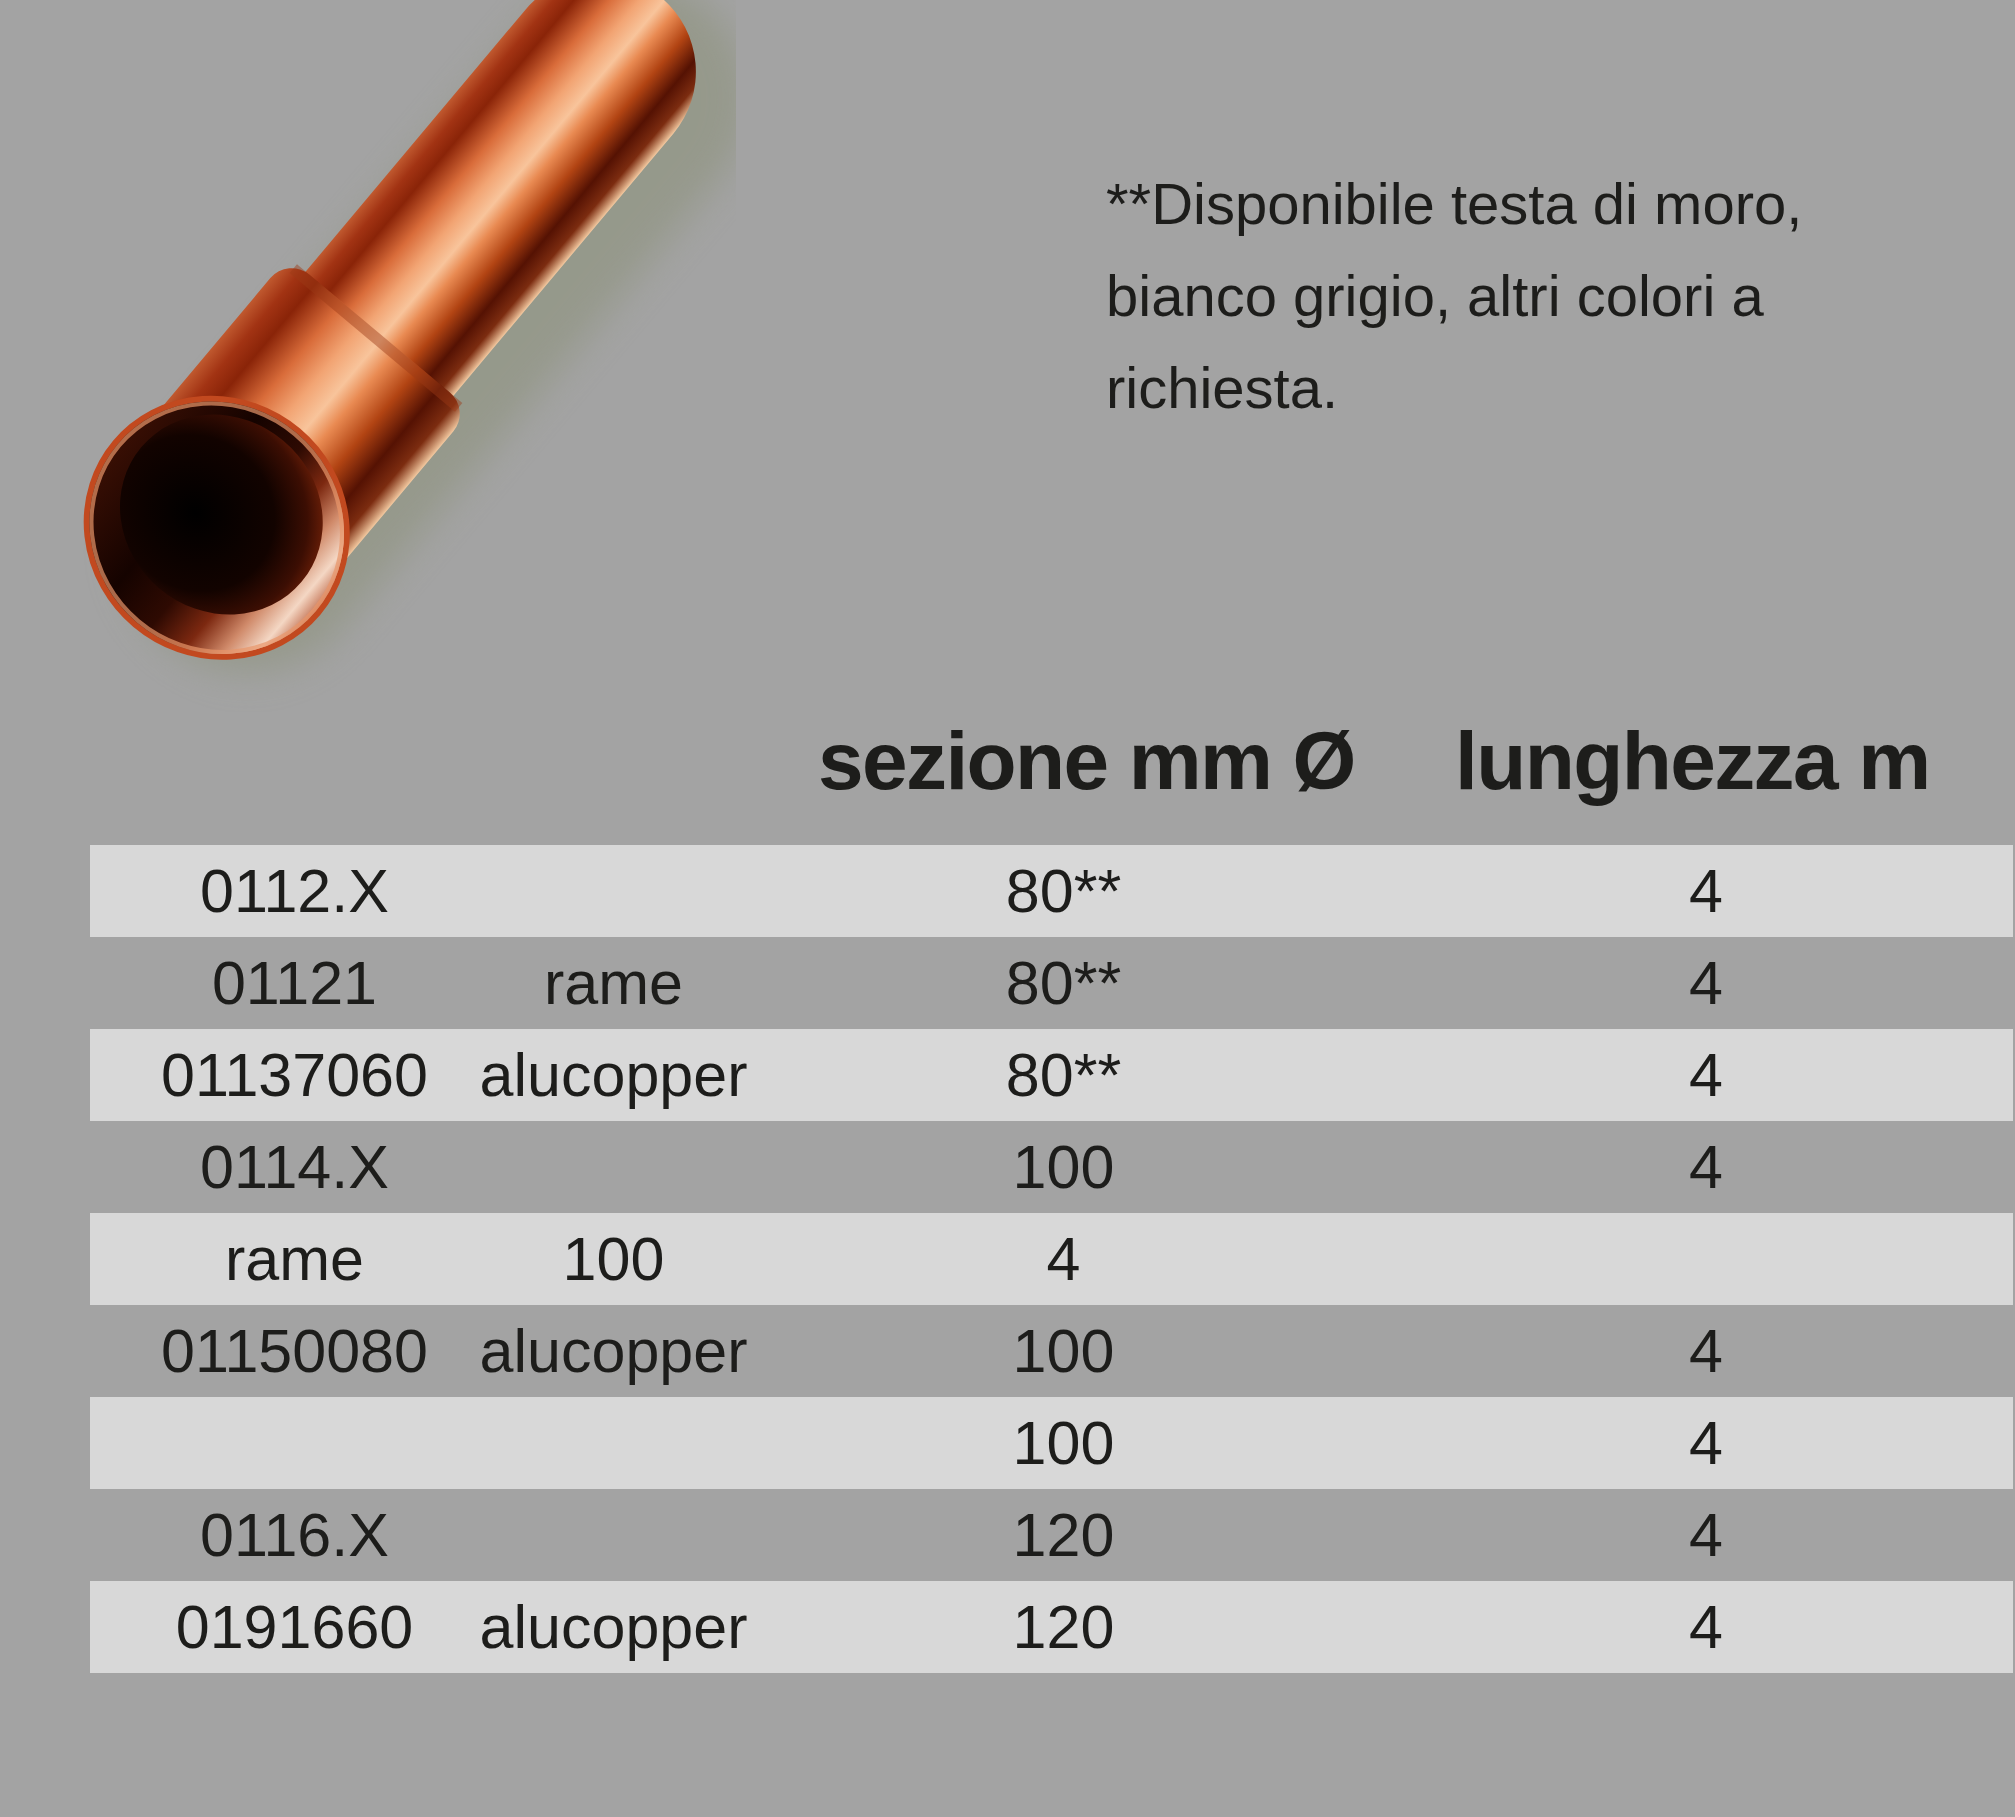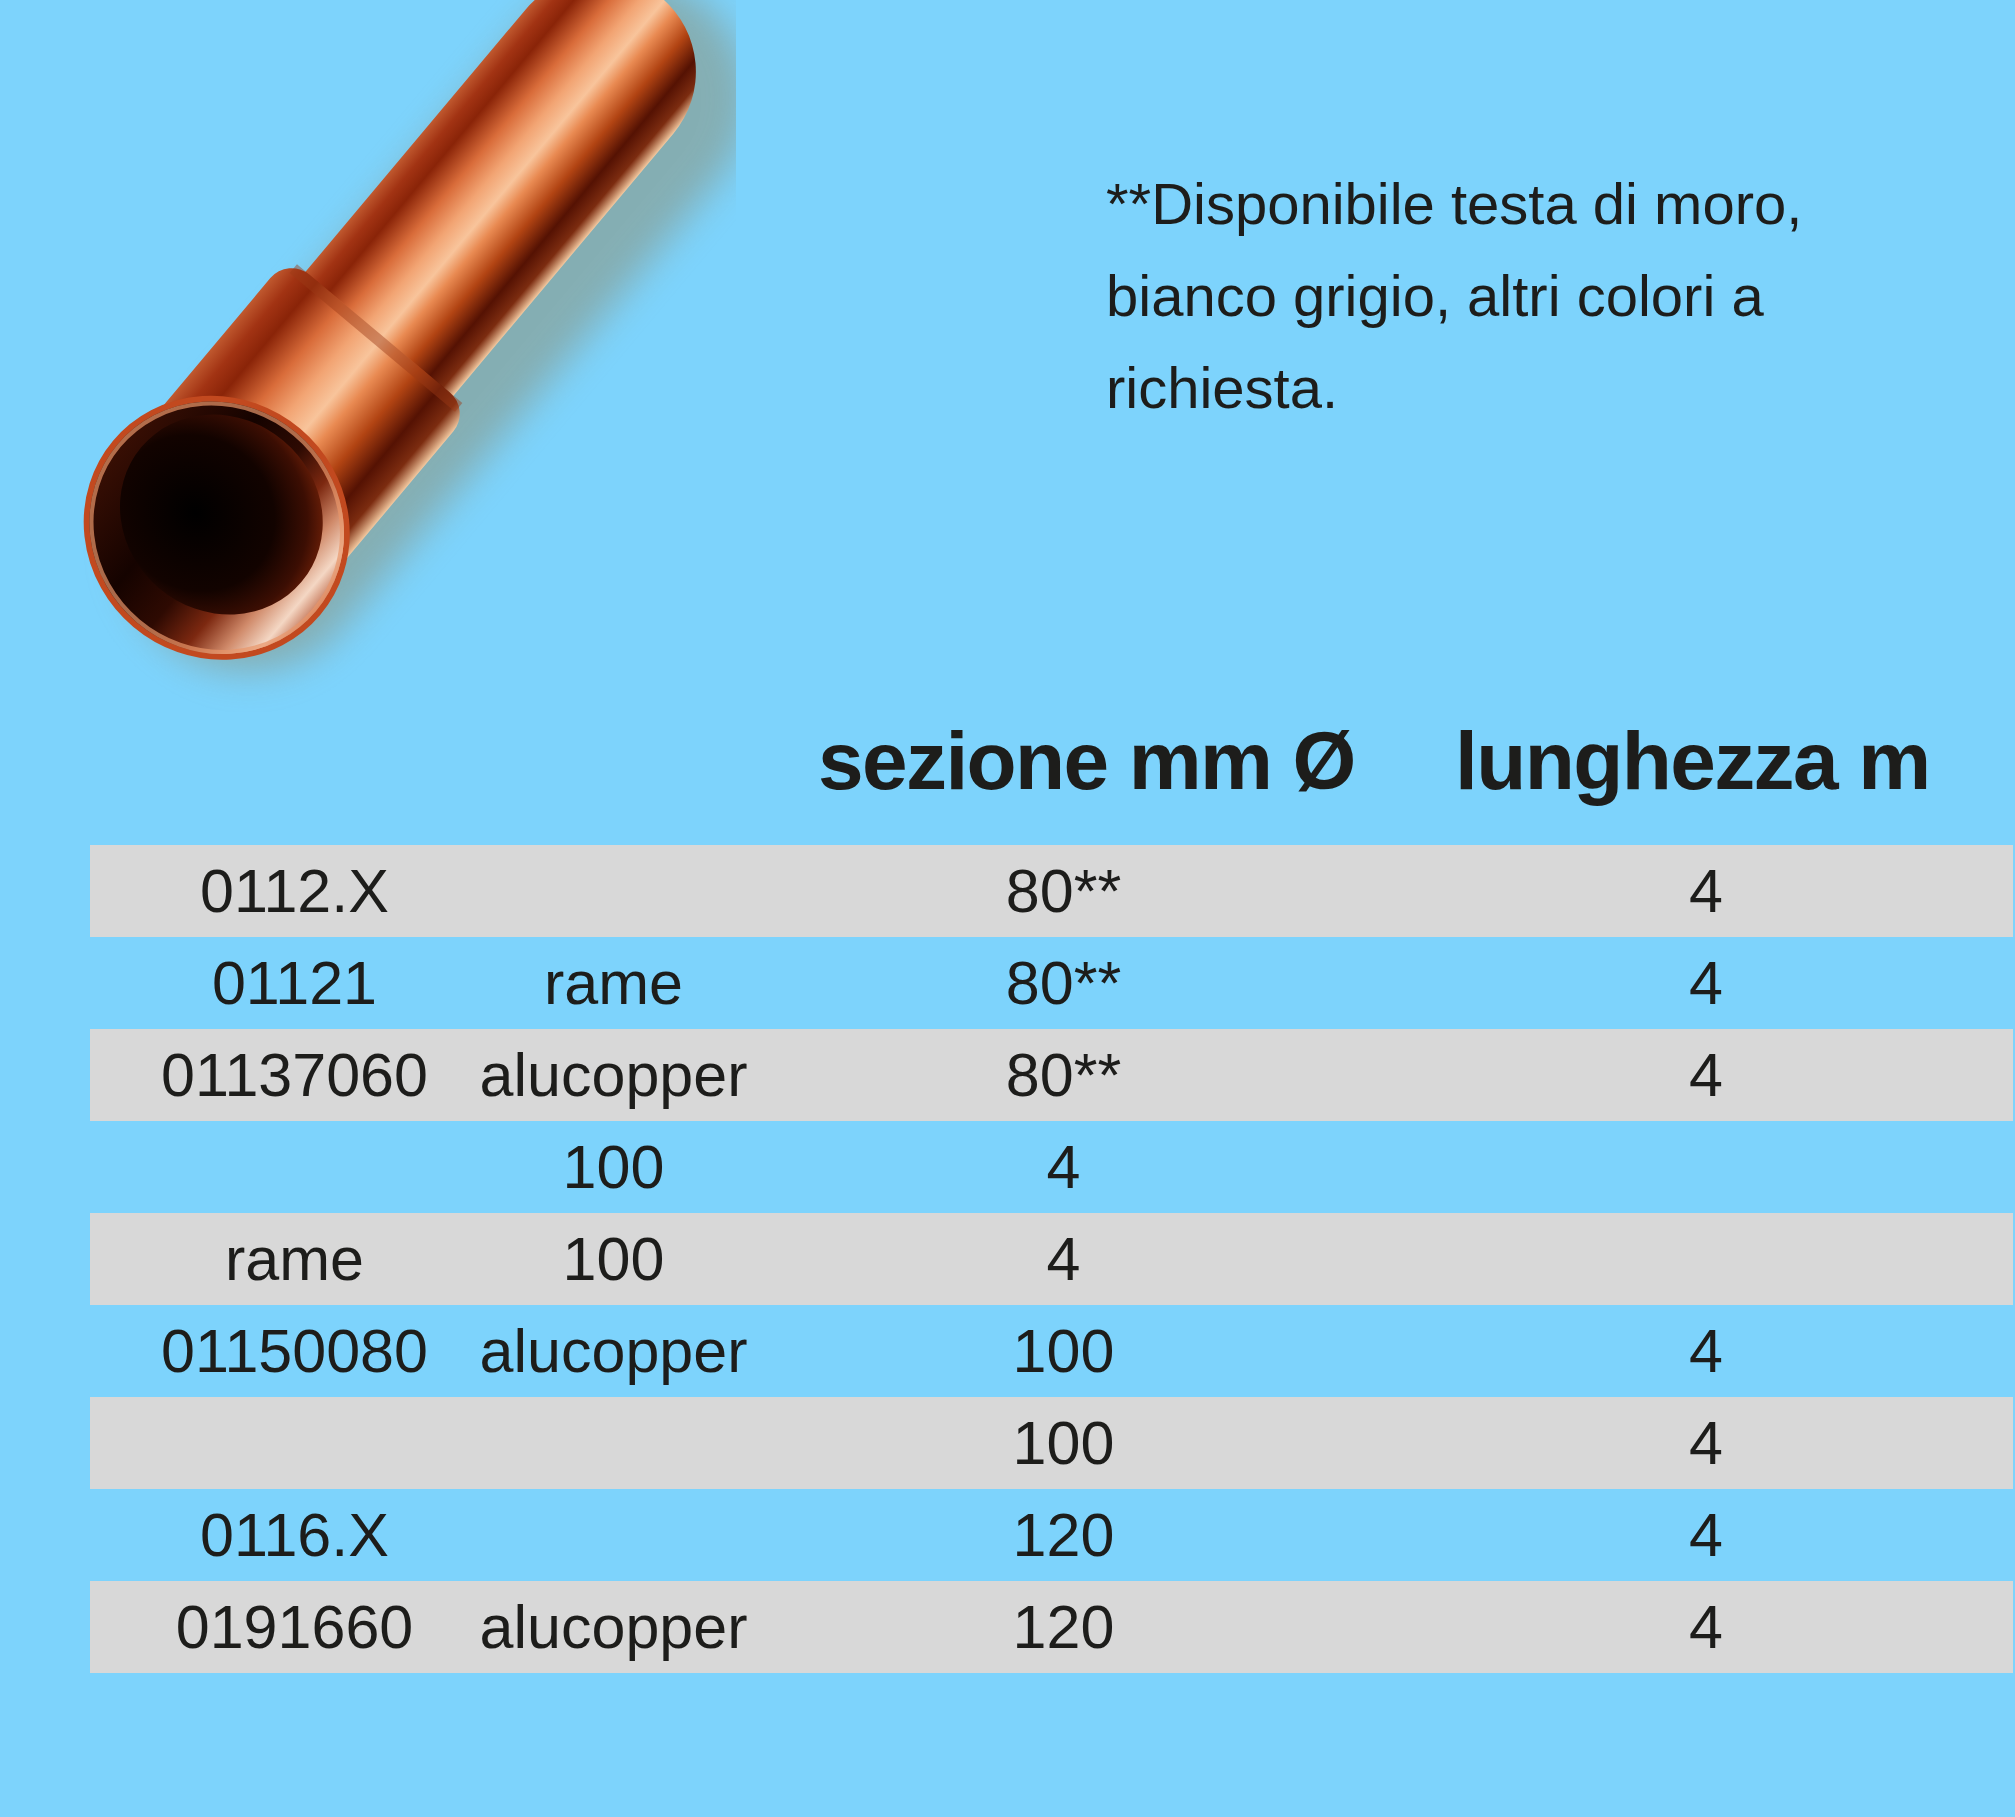--- a/index.html
+++ b/index.html
@@ -1,17 +1,17 @@
 <!DOCTYPE html>
 <html style="font-size:13px"><head>
 <meta charset="utf-8">
 <style>
   html,body{margin:0;padding:0;}
   body{background:#ffffff;font-family:"Liberation Sans", sans-serif;}
-  #page{position:relative;width:2016px;height:1817px;background:#7dd3fc;overflow:hidden;color:#1d1d1b;}
+  #page{position:relative;width:2016px;height:1817px;background:#a3a3a3;overflow:hidden;color:#1d1d1b;}
 
   
   #pipe-wrap{position:absolute;left:0;top:0;width:736px;height:712px;}
 
   
   #note{position:absolute;left:1106px;top:158px;width:917px;font-size:58px;line-height:92px;color:#1d1d1b;letter-spacing:0px;}
   #note .nline{display:block;white-space:nowrap;}
 
   
   .thead{position:absolute;top:714px;font-size:82px;font-weight:bold;letter-spacing:-1.6px;color:#1d1d1b;white-space:nowrap;}
@@ -107,20 +107,21 @@
       <div class="cell">80**</div>
       <div class="cell">4</div>
     </div>
     <div class="trow">
       <div class="cell">01137060</div>
       <div class="cell">alucopper</div>
       <div class="cell">80**</div>
       <div class="cell">4</div>
     </div>
     <div class="trow">
+      <div class="cell">0114.X</div>
       <div class="cell"></div>
       <div class="cell">100</div>
       <div class="cell">4</div>
     </div>
     <div class="trow">
       <div class="cell">rame</div>
       <div class="cell">100</div>
       <div class="cell">4</div>
     </div>
     <div class="trow">

